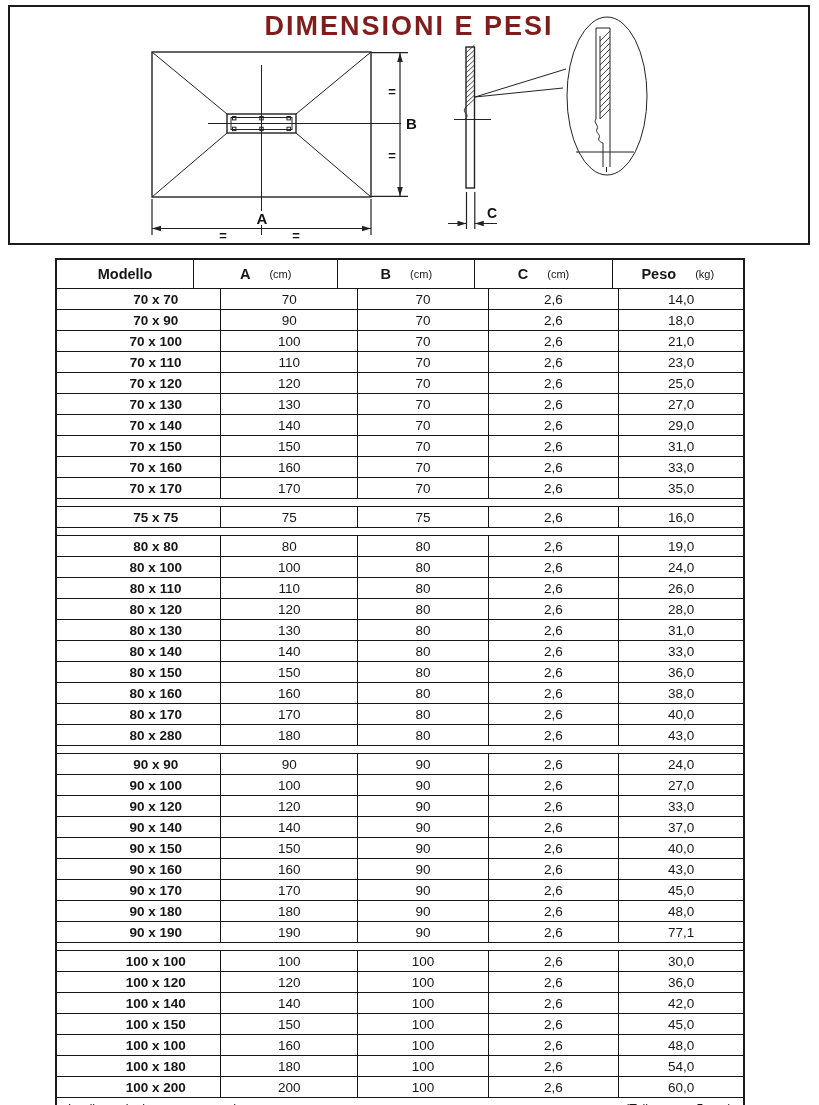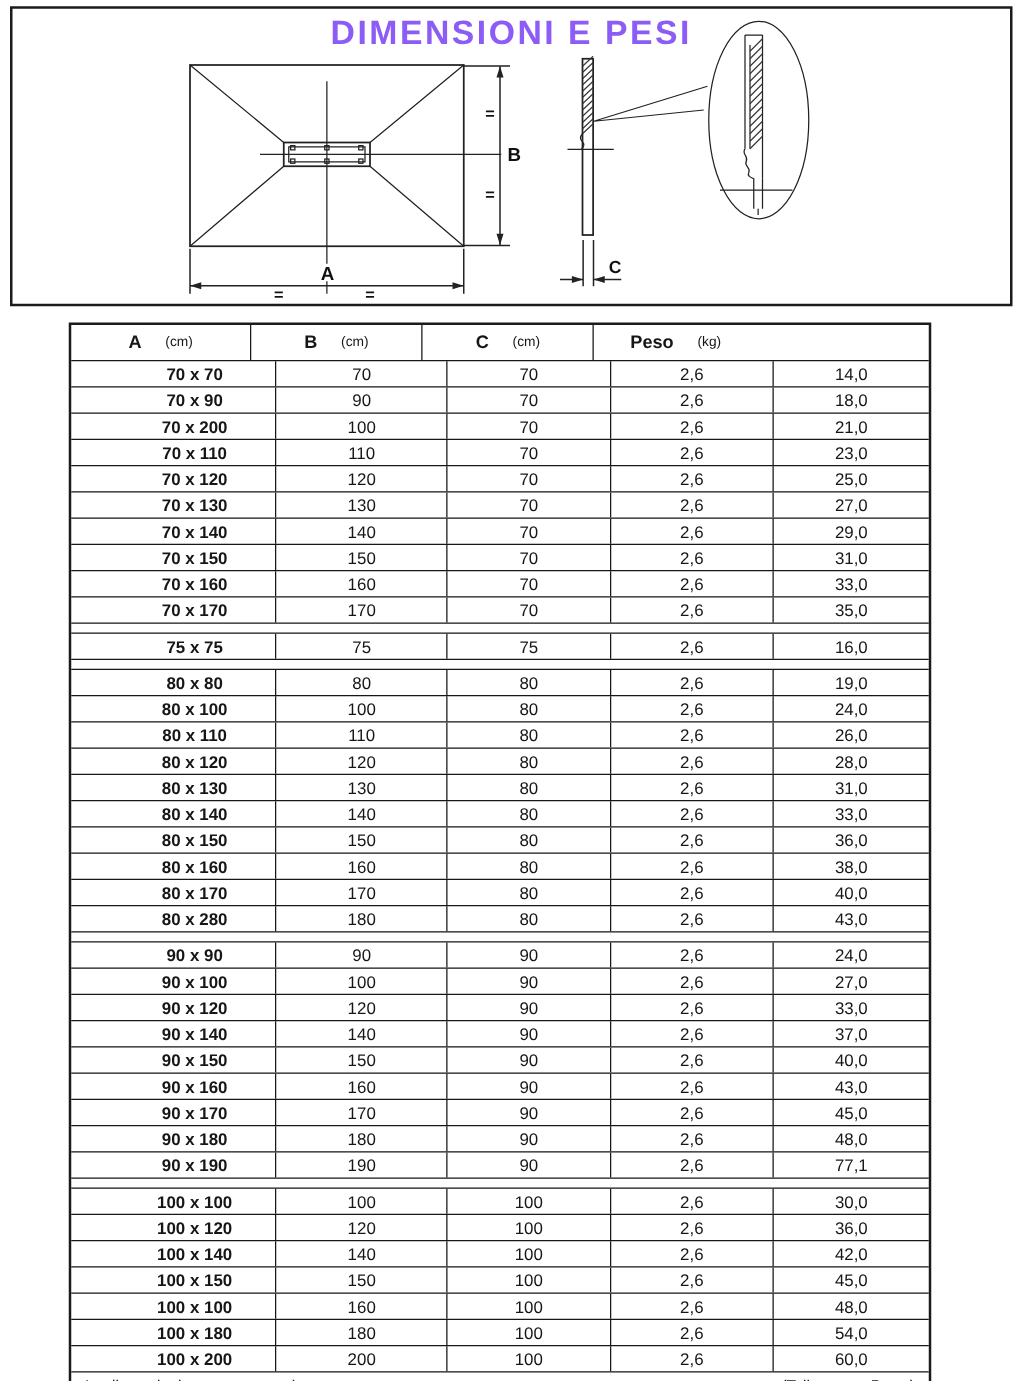--- a/index.html
+++ b/index.html
@@ -18,21 +18,21 @@
     width: 802px; height: 240px;
     border: 2px solid #1b1b1b;
     box-sizing: border-box;
     background: #ffffff;
   }
   .frame-title {
     position: absolute; left: 0; right: 0; top: 4px;
     text-align: center;
     font-size: 27px; font-weight: bold;
     letter-spacing: 2px;
-    color: #8b5cf6;
+    color: #7f1d1d;
   }
   .drawing-svg { position: absolute; left: 0; top: 0; }
   .svg-line   { stroke: #222; stroke-width: 1.4; fill: none; }
   .svg-thin   { stroke: #222; stroke-width: 1;   fill: none; }
   .svg-dim    { stroke: #222; stroke-width: 1.2; fill: none; }
   .svg-fill   { fill: #222; stroke: none; }
   .svg-hatch  { stroke: #333; stroke-width: 0.9; fill: none; }
   .svg-label  { font-family: "Liberation Sans", sans-serif; font-weight: bold; fill: #111; }
 
   
@@ -150,20 +150,23 @@
           M590 106 L600 96 M590 112 L600 102"></path>
         <path class="svg-thin" d="M586 112 c-3 4 3 6 1 10 c-2 4 4 5 2 9 c-1.5 3 2 4 4 5 V160 M600 136 V160"></path>
         <path class="svg-thin" d="M566 145 H624 M596.5 160 V165"></path>
       </g>
     </svg>
   </div>
 
   <div class="spec-table">
 
     <div class="thead">
+      <div class="cell c0 th">
+        <span>Modello</span>
+      </div>
       <div class="cell c1 th">
         <span>A</span>
         <span class="unit">(cm)</span>
       </div>
       <div class="cell c2 th">
         <span>B</span>
         <span class="unit">(cm)</span>
       </div>
       <div class="cell c3 th">
         <span>C</span>
@@ -185,21 +188,21 @@
     <div class="cell c4">14,0</div>
   </div>
           <div class="row">
     <div class="cell c0 model">70 x 90</div>
     <div class="cell c1">90</div>
     <div class="cell c2">70</div>
     <div class="cell c3">2,6</div>
     <div class="cell c4">18,0</div>
   </div>
           <div class="row">
-    <div class="cell c0 model">70 x 200</div>
+    <div class="cell c0 model">70 x 100</div>
     <div class="cell c1">100</div>
     <div class="cell c2">70</div>
     <div class="cell c3">2,6</div>
     <div class="cell c4">21,0</div>
   </div>
           <div class="row">
     <div class="cell c0 model">70 x 110</div>
     <div class="cell c1">110</div>
     <div class="cell c2">70</div>
     <div class="cell c3">2,6</div>

